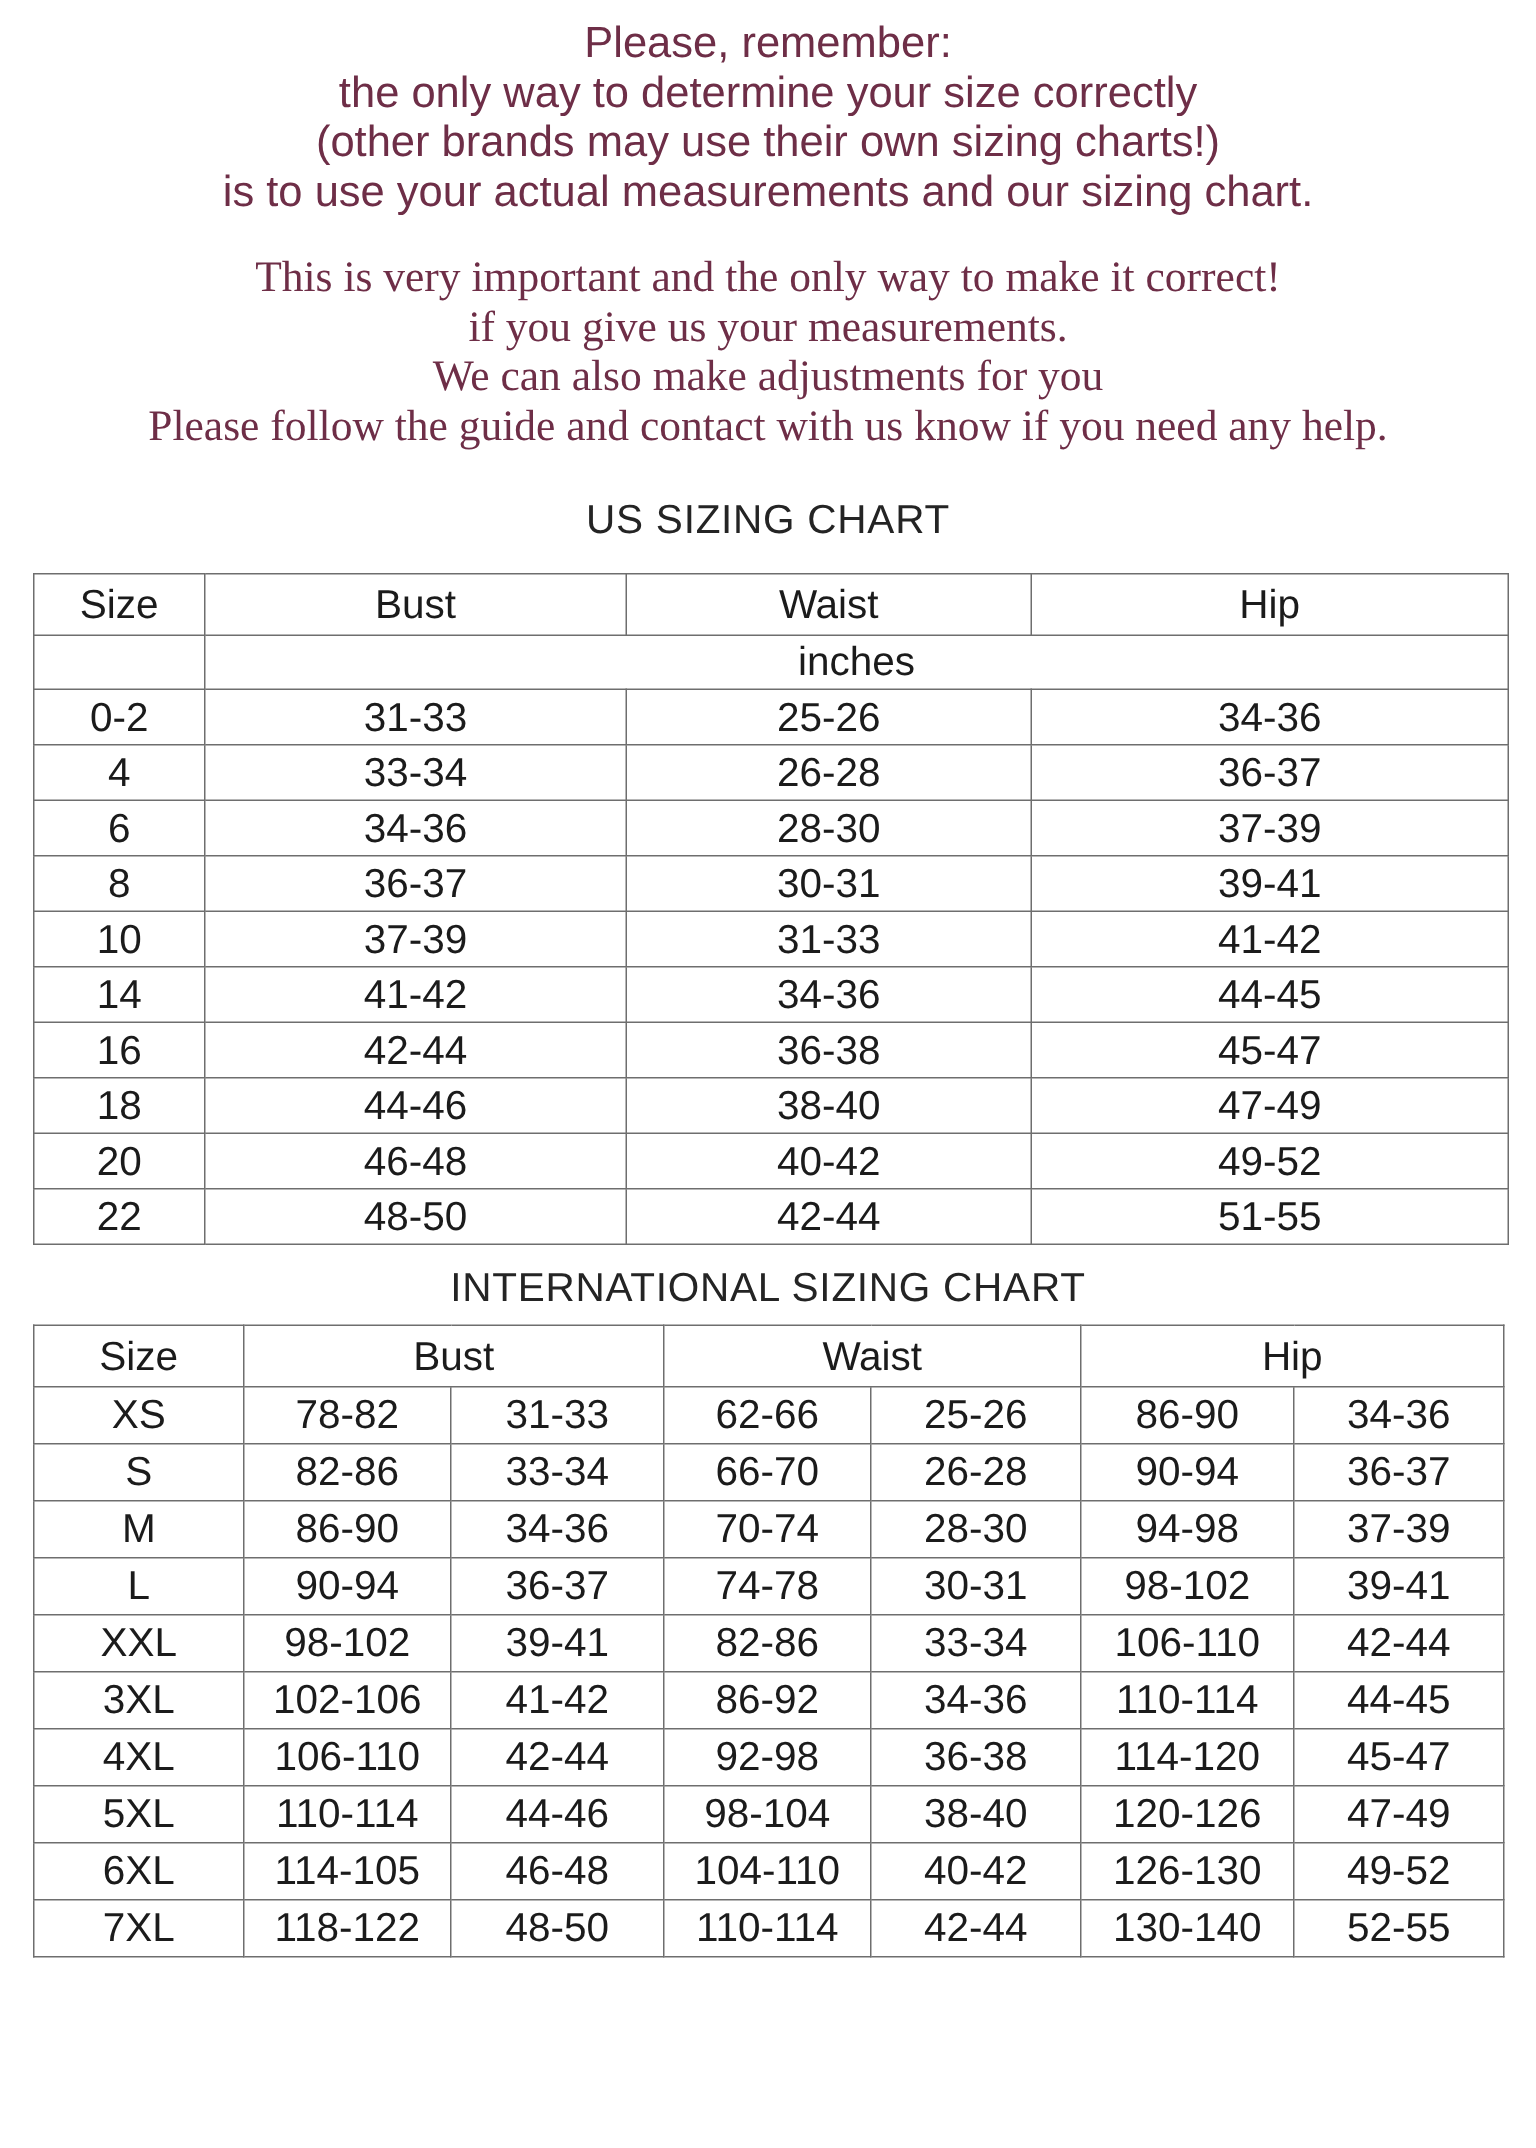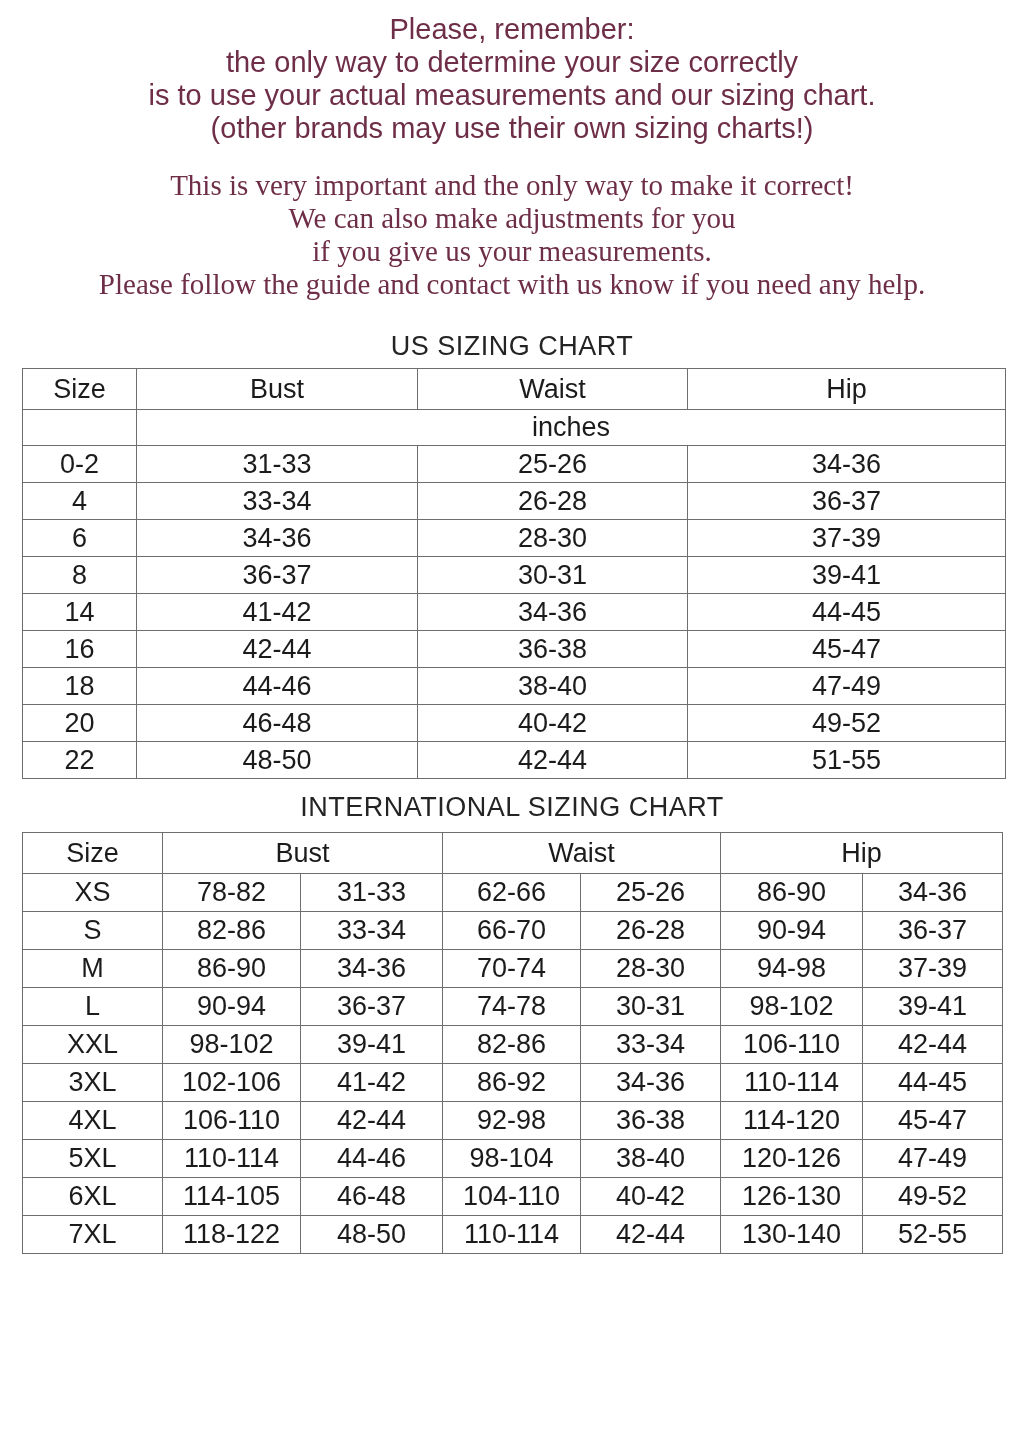--- a/index.html
+++ b/index.html
@@ -22,21 +22,21 @@
   }
   .intro .para { white-space:nowrap; }
   .intro .para2 { margin-top:24px;font-family:Liberation Serif, serif; }
   .chart-title {
     text-align:center;
     color:#242424;
     font-size:27px;
     font-weight:400;
     letter-spacing:0.5px;
   }
-  .title-us   { margin-top:30px; margin-bottom:6px; }
+  .title-us   { margin-top:30px; margin-bottom:20px; }
   .title-intl { margin-top:13px; margin-bottom:9px; }
   table {
     border-collapse:collapse;
     table-layout:fixed;
     margin-left:22px;
   }
   .us-table   { width:983px; }
   .intl-table { width:980px; }
   th, td {
     border:1.5px solid #6e6e6e;
@@ -57,27 +57,27 @@
 </style>
 </head>
 <body>
 
 <div class="page">
 
   <div class="intro">
     <div class="para para1">
       <div>Please, remember:</div>
       <div>the only way to determine your size correctly</div>
+      <div>(other brands may use their own sizing charts!)</div>
       <div>is to use your actual measurements and our sizing chart.</div>
-      <div>(other brands may use their own sizing charts!)</div>
     </div>
     <div class="para para2">
       <div>This is very important and the only way to make it correct!</div>
+      <div>if you give us your measurements.</div>
       <div>We can also make adjustments for you</div>
-      <div>if you give us your measurements.</div>
       <div>Please follow the guide and contact with us know if you need any help.</div>
     </div>
   </div>
 
   <div class="chart-title title-us">US SIZING CHART</div>
 
   <table class="us-table">
     <colgroup>
       <col style="width:114px">
         <col style="width:281px">
@@ -115,20 +115,26 @@
           <td>28-30</td>
           <td>37-39</td>
         </tr>
         <tr>
           <td>8</td>
           <td>36-37</td>
           <td>30-31</td>
           <td>39-41</td>
         </tr>
         <tr>
+          <td>10</td>
+          <td>37-39</td>
+          <td>31-33</td>
+          <td>41-42</td>
+        </tr>
+        <tr>
           <td>14</td>
           <td>41-42</td>
           <td>34-36</td>
           <td>44-45</td>
         </tr>
         <tr>
           <td>16</td>
           <td>42-44</td>
           <td>36-38</td>
           <td>45-47</td>

